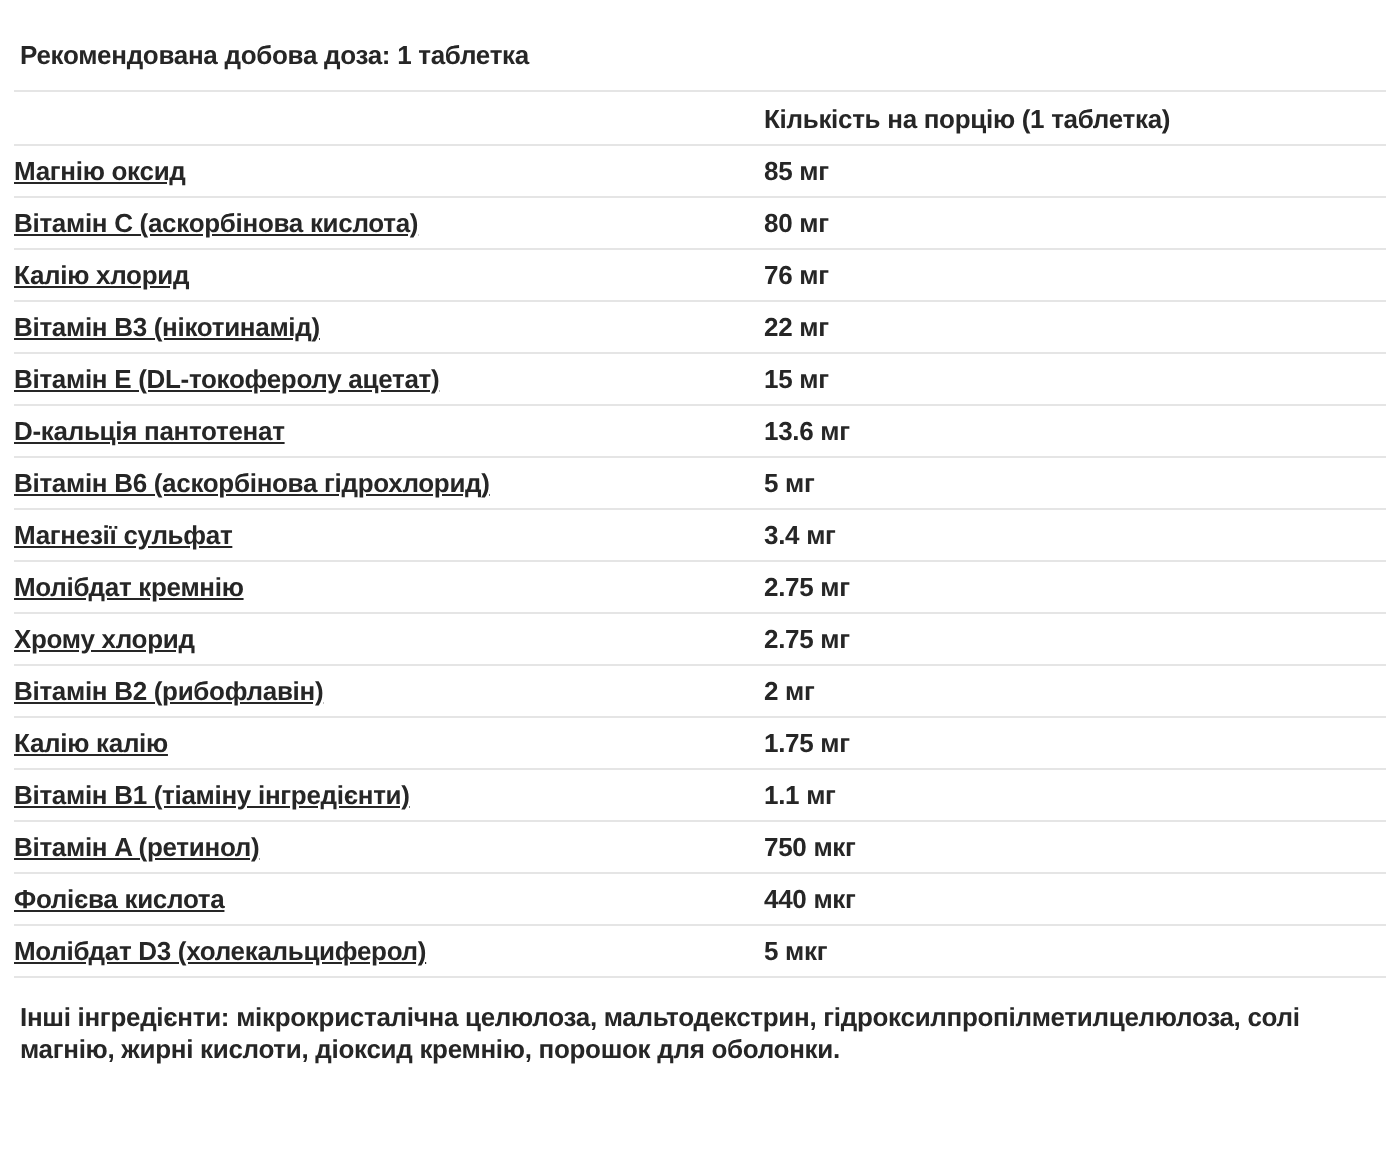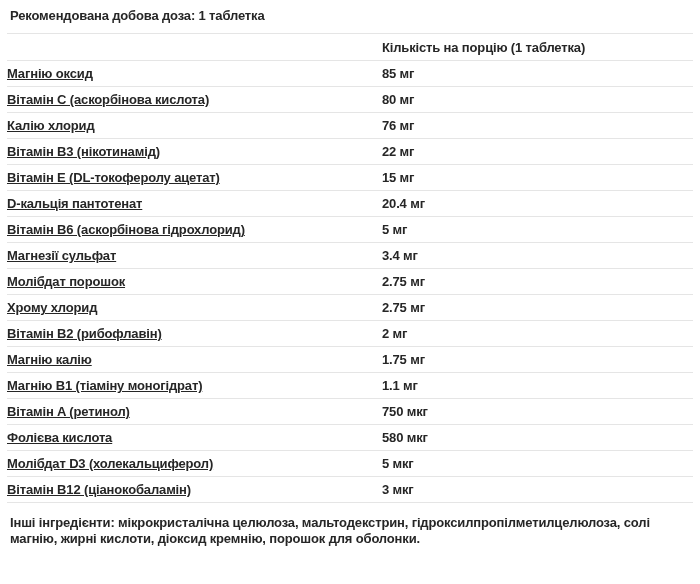--- a/index.html
+++ b/index.html
@@ -15,21 +15,21 @@
     font-family: "Liberation Sans", "DejaVu Sans", sans-serif;
     color: #262626;
     font-size: 13px;
     font-weight: 700;
     letter-spacing: -0.15px;
   }
   .sheet {
     width: 100%;
     height: 100%;
     box-sizing: border-box;
-    padding-top: 8px;
+    padding-top: 20px;
   }
   .title {
     padding: 0 10px 9px 10px;
     font-size: 13px;
     font-weight: 700;
     line-height: 16px;
   }
   table.facts {
     width: calc(100% - 14px);
     margin: 0 7px;
@@ -98,75 +98,71 @@
     <td class="c2">22 мг</td>
   </tr>
 
   <tr>
     <td class="c1">Вітамін E (DL-токоферолу ацетат)</td>
     <td class="c2">15 мг</td>
   </tr>
 
   <tr>
     <td class="c1">D-кальція пантотенат</td>
-    <td class="c2">20.4 мг</td>
+    <td class="c2">13.6 мг</td>
   </tr>
 
   <tr>
     <td class="c1">Вітамін B6 (аскорбінова гідрохлорид)</td>
     <td class="c2">5 мг</td>
   </tr>
 
   <tr>
     <td class="c1">Магнезії сульфат</td>
     <td class="c2">3.4 мг</td>
   </tr>
 
   <tr>
-    <td class="c1">Молібдат порошок</td>
+    <td class="c1">Молібдат кремнію</td>
     <td class="c2">2.75 мг</td>
   </tr>
 
   <tr>
     <td class="c1">Хрому хлорид</td>
     <td class="c2">2.75 мг</td>
   </tr>
 
   <tr>
     <td class="c1">Вітамін B2 (рибофлавін)</td>
     <td class="c2">2 мг</td>
   </tr>
 
   <tr>
-    <td class="c1">Магнію калію</td>
+    <td class="c1">Калію калію</td>
     <td class="c2">1.75 мг</td>
   </tr>
 
   <tr>
-    <td class="c1">Магнію B1 (тіаміну моногідрат)</td>
+    <td class="c1">Вітамін B1 (тіаміну інгредієнти)</td>
     <td class="c2">1.1 мг</td>
   </tr>
 
   <tr>
     <td class="c1">Вітамін A (ретинол)</td>
     <td class="c2">750 мкг</td>
   </tr>
 
   <tr>
     <td class="c1">Фолієва кислота</td>
-    <td class="c2">580 мкг</td>
+    <td class="c2">440 мкг</td>
   </tr>
 
 
   <tr>
     <td class="c1">Молібдат D3 (холекальциферол)</td>
     <td class="c2">5 мкг</td>
   </tr>
 
-  <tr>
-    <td class="c1">Вітамін B12 (ціанокобаламін)</td>
-    <td class="c2">3 мкг</td>
-  </tr>
 </tbody>
   </table>
 
   <p class="footer">Інші інгредієнти: мікрокристалічна целюлоза, мальтодекстрин, гідроксилпропілметилцелюлоза, солі магнію, жирні кислоти, діоксид кремнію, порошок для оболонки.</p>
 </div>
 
 </body></html>

